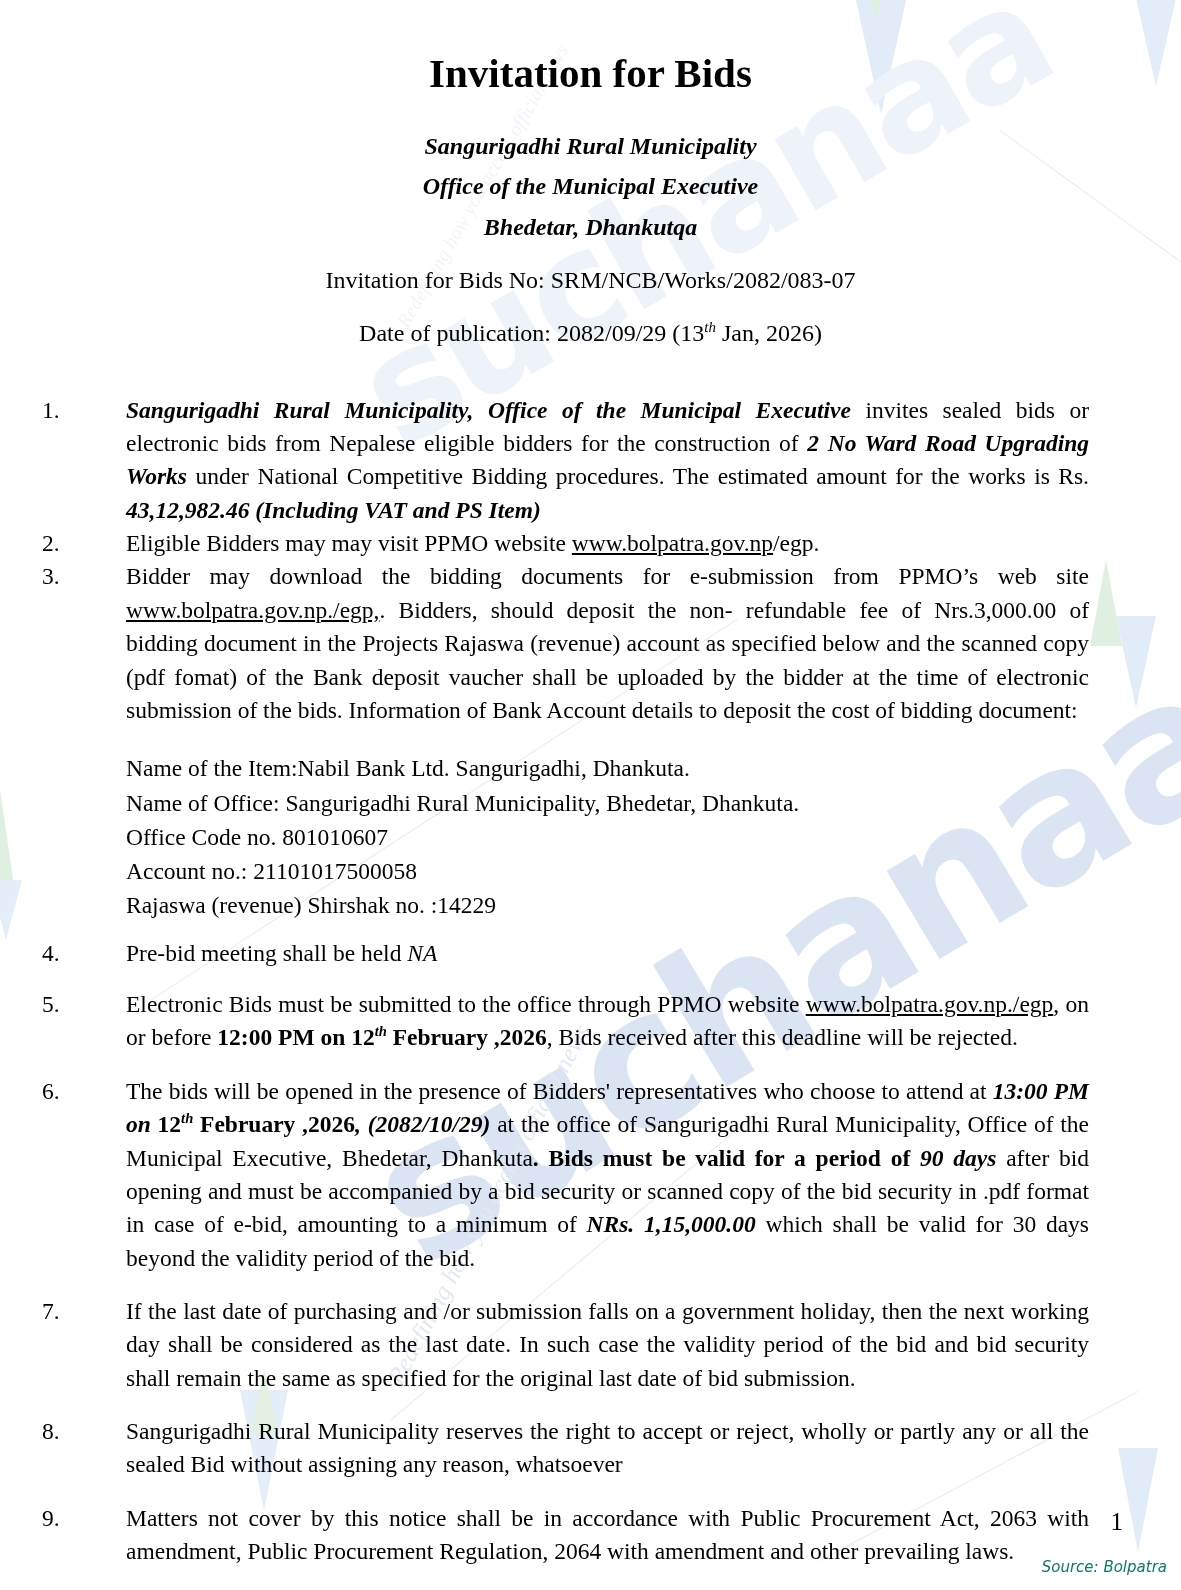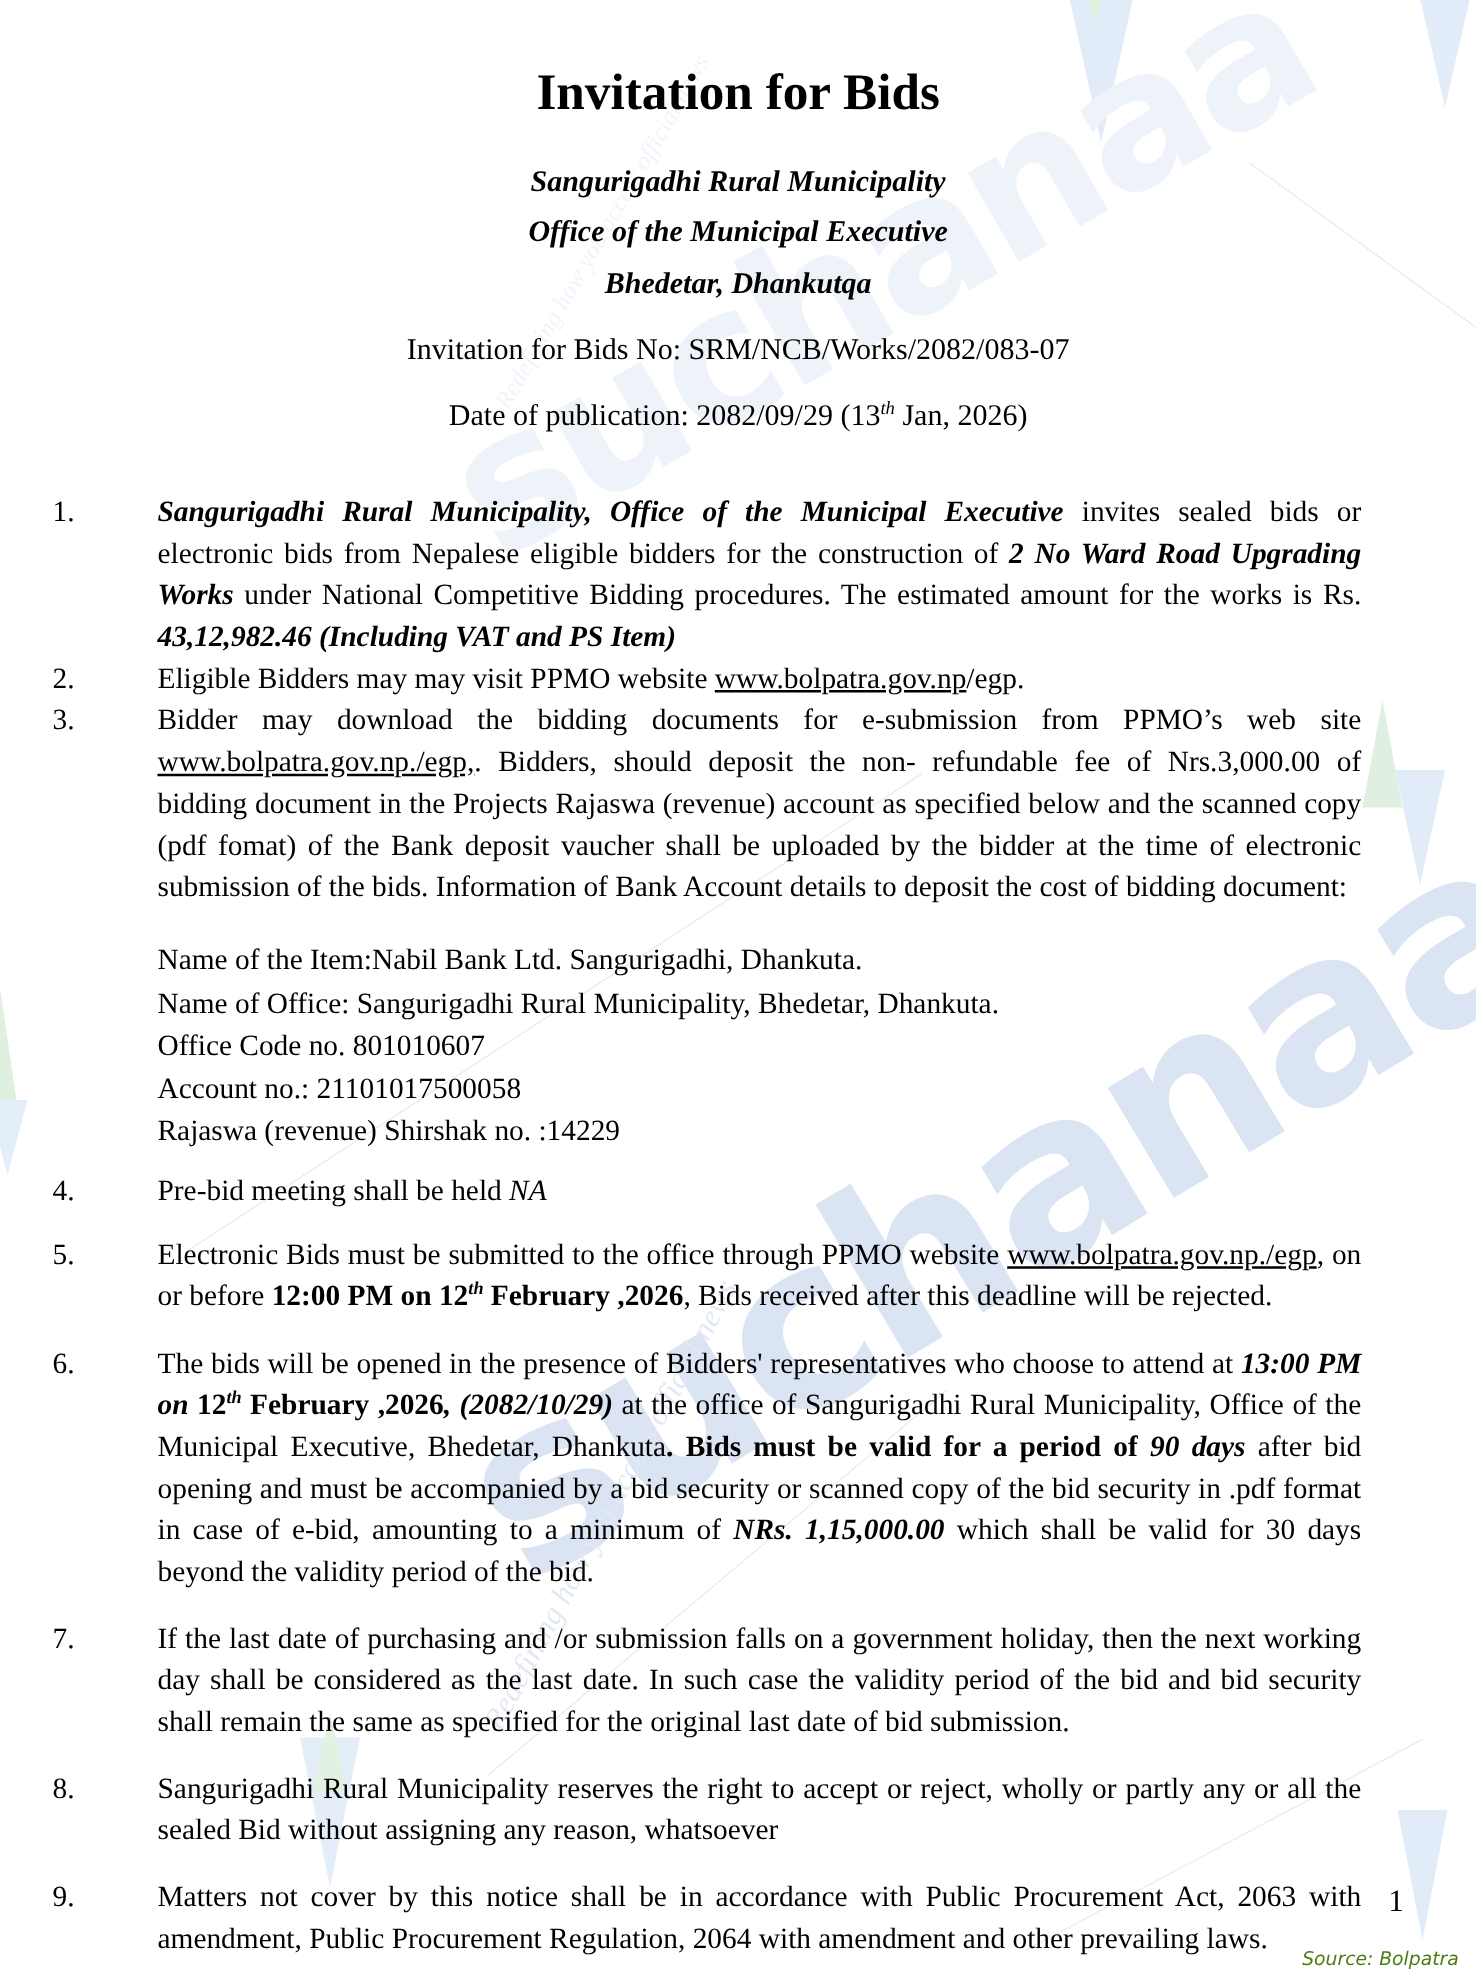--- a/index.html
+++ b/index.html
@@ -133,21 +133,21 @@
     font-size: 25px;
     z-index: 2;
   }
   .source-credit {
     position: absolute;
     right: 14px;
     top: 1558px;
     font-family: "DejaVu Sans", sans-serif;
     font-style: italic;
     font-size: 15px;
-    color: #4d7c0f;
+    color: #0f766e;
     z-index: 2;
   }
 </style>
 </head>
 <body>
 
 <div id="page">
 
   <div class="deco-layer">
 

